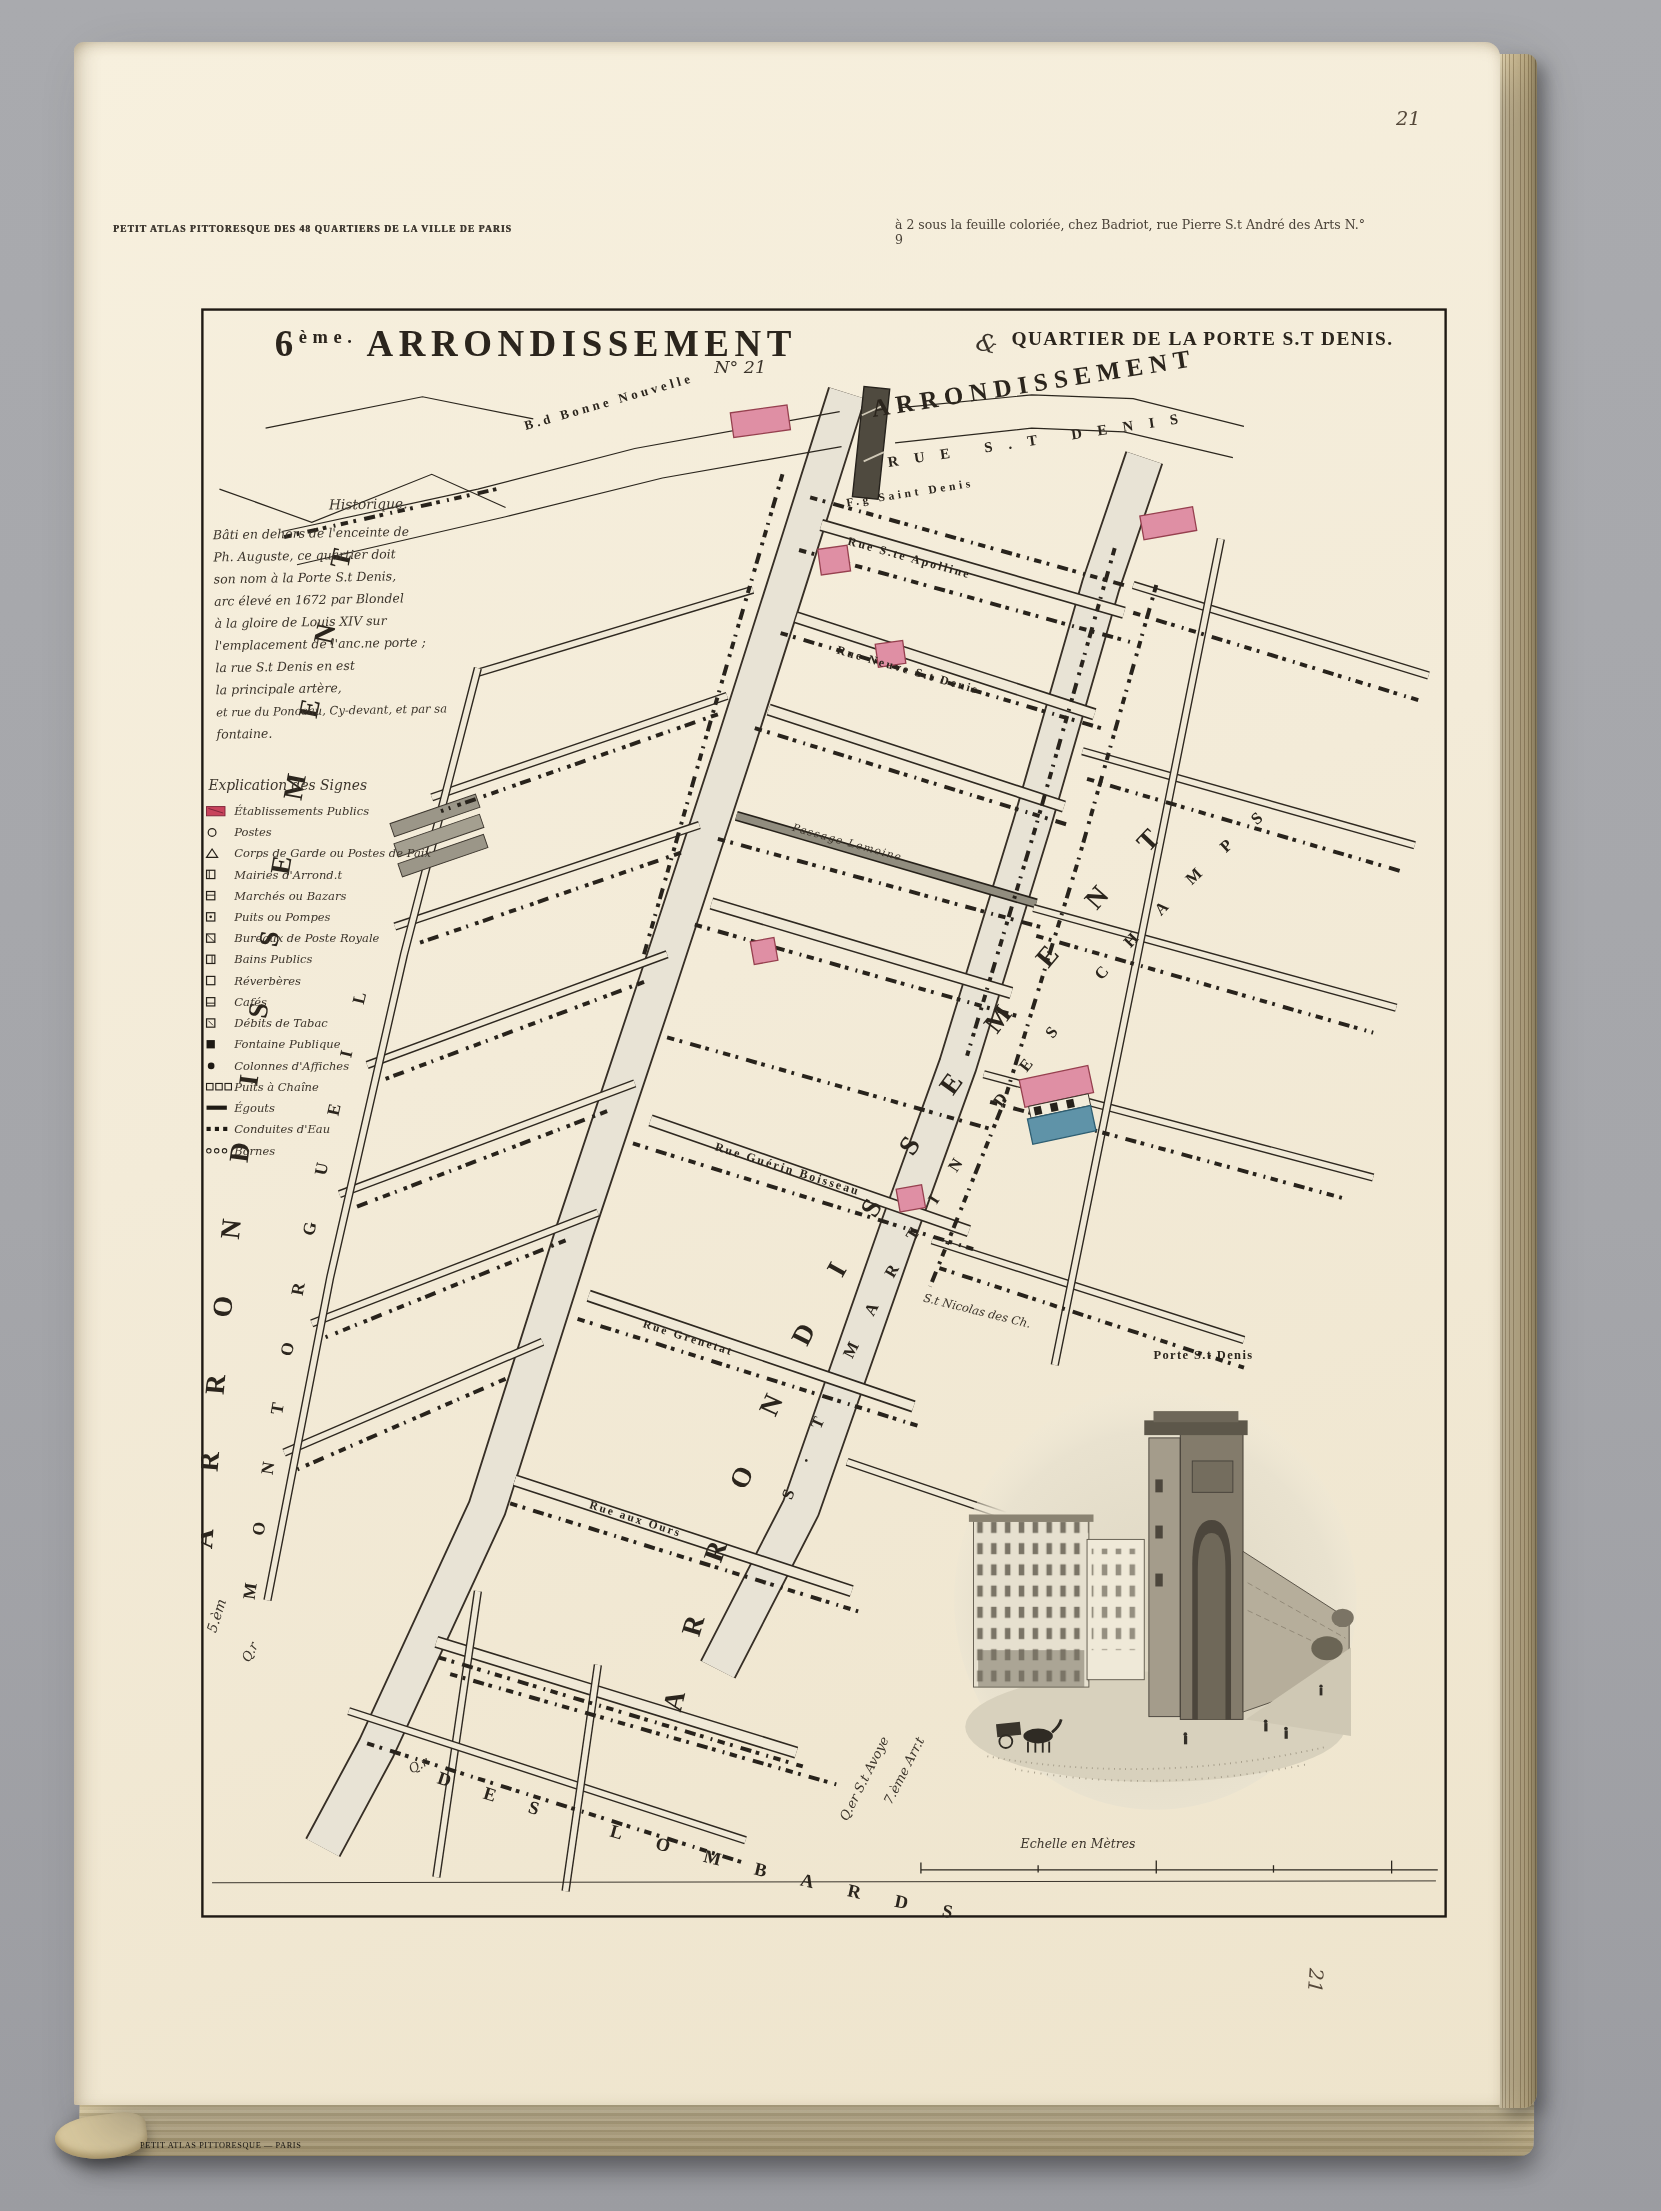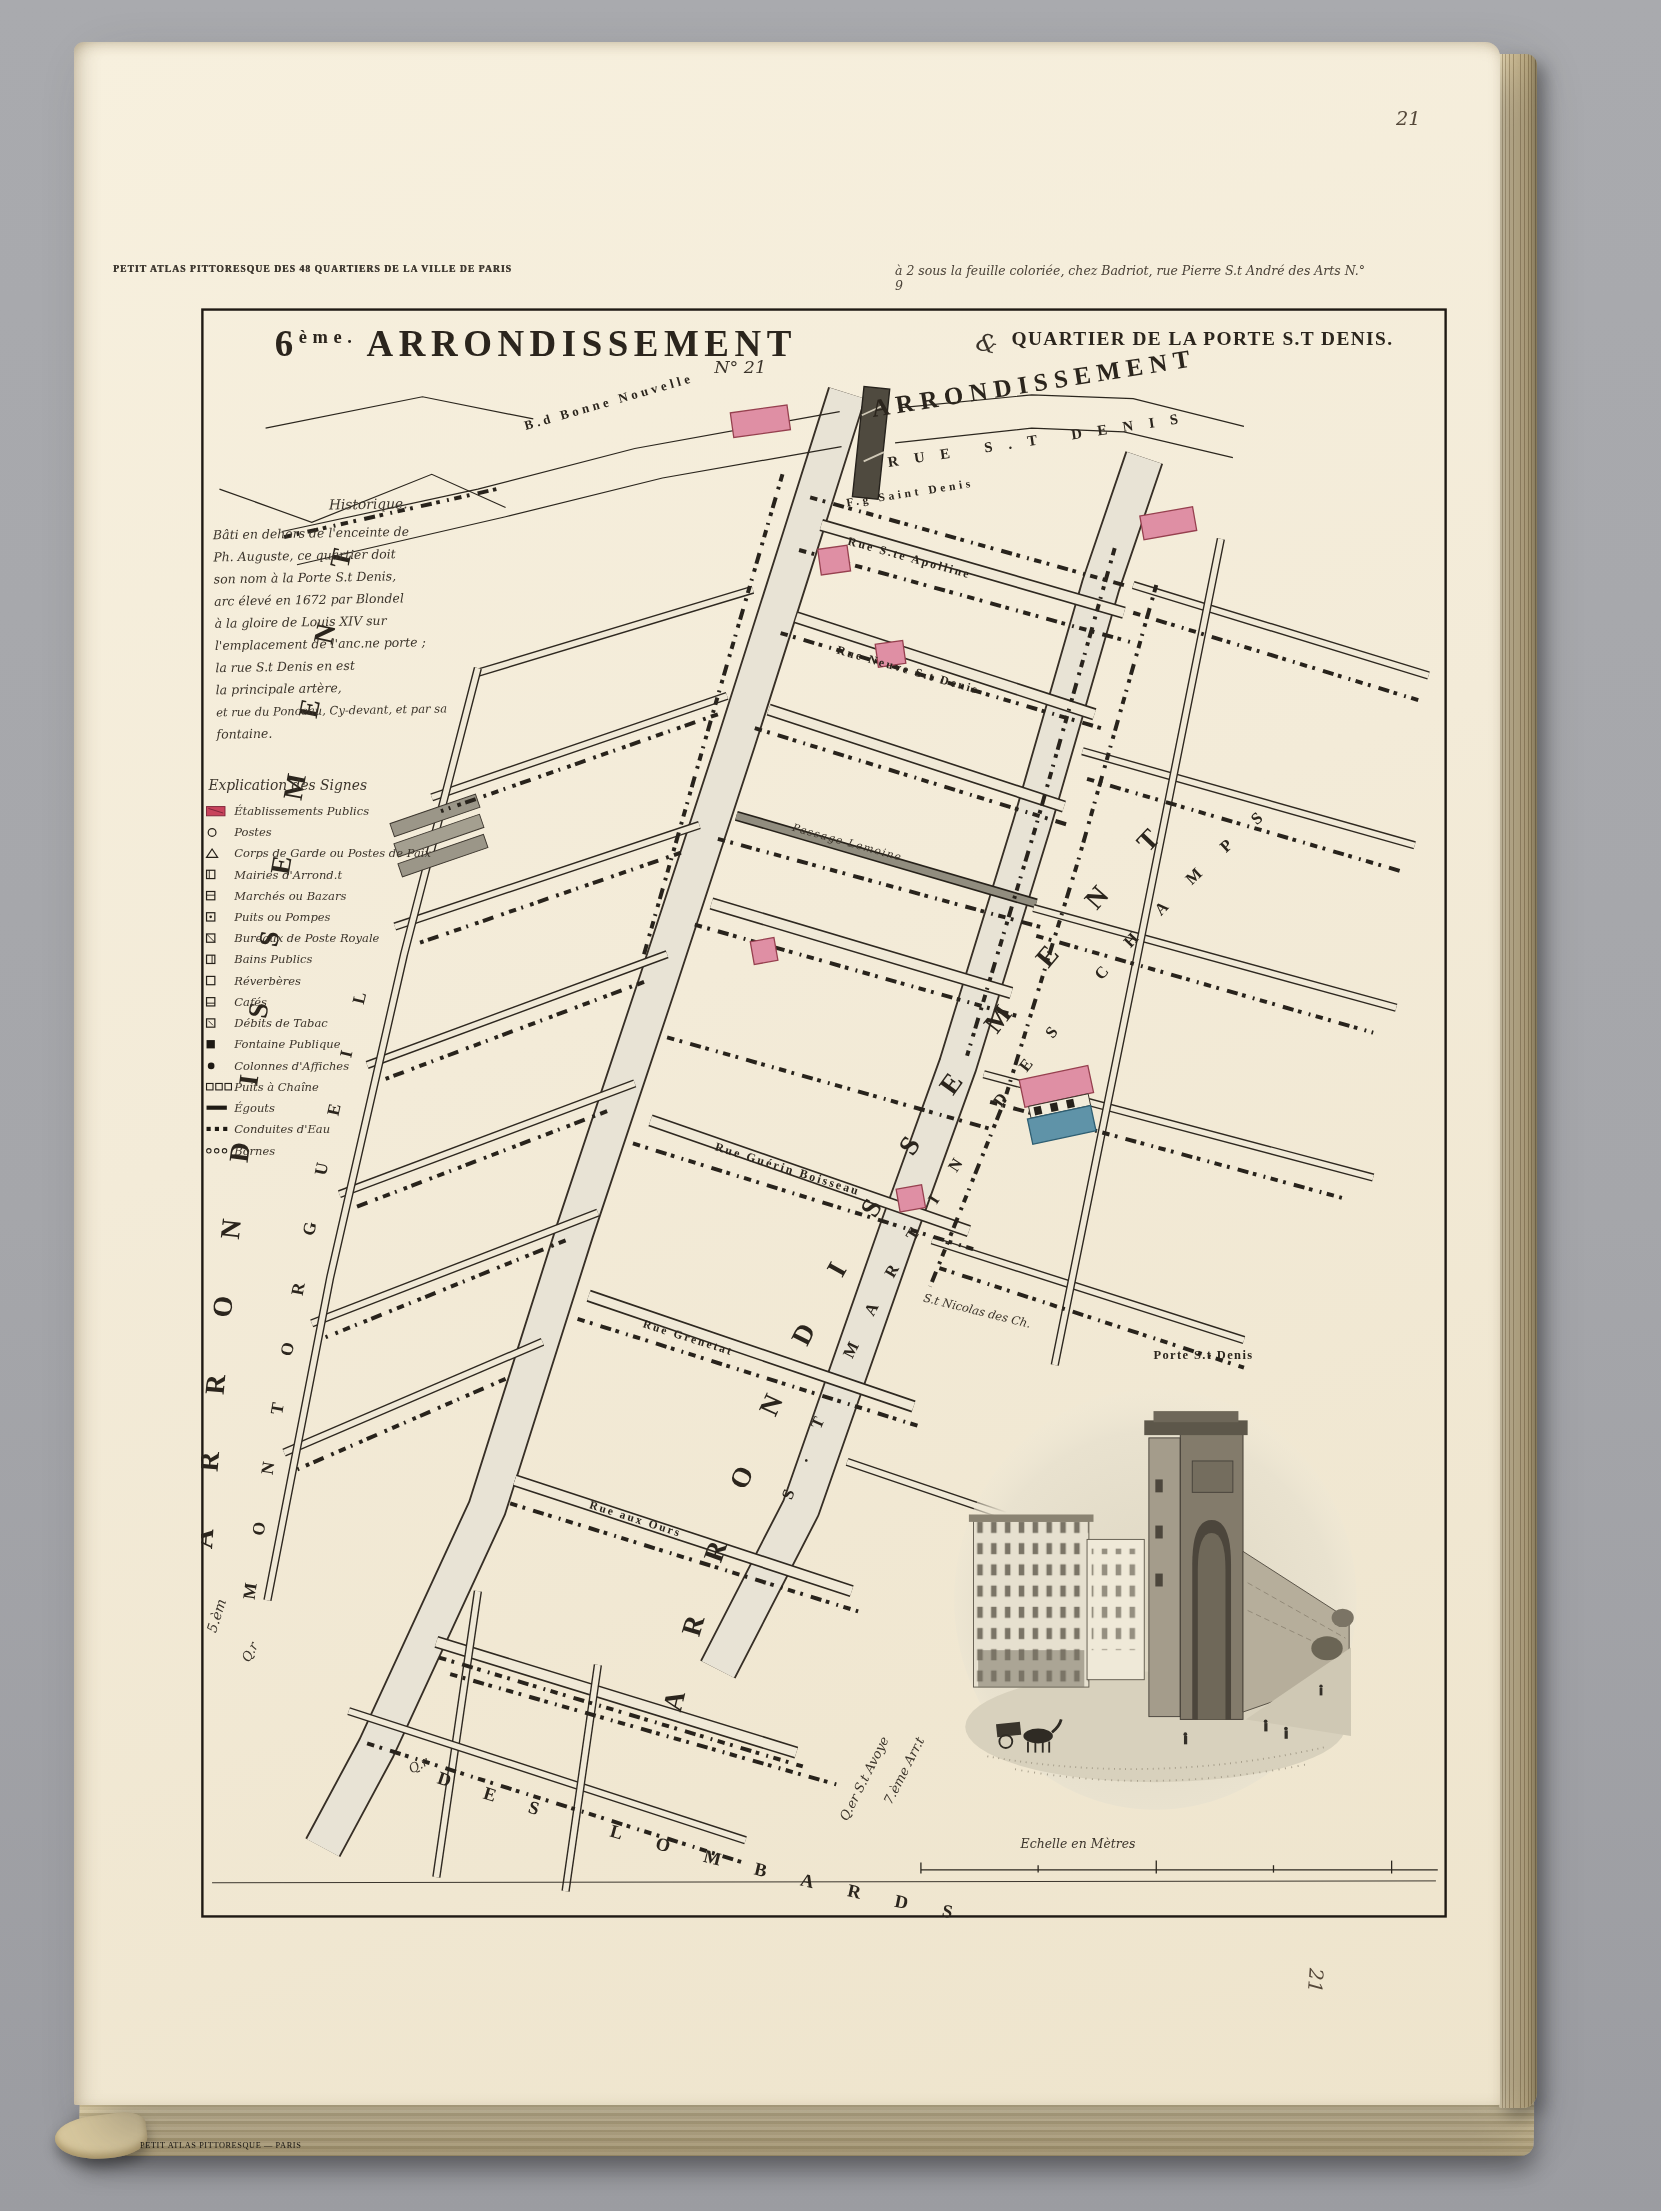--- a/index.html
+++ b/index.html
@@ -37,21 +37,21 @@
     box-shadow:0 13px 24px rgba(0,0,0,.40);
   }
   #edge-curl{
     left:55px;top:2115px;width:92px;height:44px;background:#d9c99f;
     border-radius:45% 30% 40% 60%;transform:rotate(-7deg);
     box-shadow:0 7.4px 13px rgba(0,0,0,.35), inset 0 -4.6px 7.4px rgba(120,95,50,.5);
   }
   
   .microtitle{font-family:"Liberation Serif",serif;font-weight:bold;font-size:9.7px;
     letter-spacing:1px;color:#3f3931;text-shadow:0.4px 0.3px 0 #3f3931;}
-  .script{font-family:"DejaVu Serif",serif;font-style:italic;color:#4a4238;margin-top:46px;}
+  .script{font-family:"DejaVu Serif",serif;color:#4a4238;}
   .folio{font-family:"DejaVu Serif",serif;font-style:italic;font-size:19.4px;color:#55483a;}
   .stamp{font-weight:normal;font-size:8.3px;letter-spacing:0.6px;color:#16130f;filter:blur(0.3px);}
   
   svg text{font-family:"Liberation Serif",serif;fill:#2b251d;}
   .stencil{font-weight:bold;}
   .it{font-family:"DejaVu Serif",serif;font-style:italic;fill:#3b342b;}
   .rdD{stroke:#372f26;stroke-width:43;fill:none;stroke-linejoin:round;}
   .rdL{stroke:#e8e3d5;stroke-width:39;fill:none;stroke-linejoin:round;}
   .csD{stroke:#2e2820;stroke-width:13.5;fill:none;stroke-linecap:butt;}
   .csL{stroke:#f0e9d7;stroke-width:10;fill:none;stroke-linecap:butt;}
@@ -63,21 +63,21 @@
   .tick{stroke:#2b261e;stroke-width:1.4;}
 </style>
 </head>
 <body>
 
 <div class="abs" id="edge-bottom"></div>
 <div class="abs" id="edge-curl"></div>
 <div class="abs" id="edge-right"></div>
 <div class="abs" id="page">
 
-  <div class="abs microtitle" style="left:39px;top:181px;width:443px;margin-top:40px;">PETIT ATLAS PITTORESQUE DES 48 QUARTIERS DE LA VILLE DE PARIS</div>
+  <div class="abs microtitle" style="left:39px;top:181px;width:443px;">PETIT ATLAS PITTORESQUE DES 48 QUARTIERS DE LA VILLE DE PARIS</div>
   <div class="abs script" style="left:821px;top:175px;width:480px;font-size:12.5px;">à 2 sous la feuille coloriée, chez Badriot, rue Pierre S.t André des Arts N.° 9</div>
 
   <div class="abs folio" style="left:1322px;top:65px;">21</div>
 
   <div class="abs folio" style="left:1229px;top:1927px;transform:rotate(94deg);">21</div>
 
   <svg class="abs" style="left:127px;top:266px;" width="1246" height="1610" viewBox="0 0 1350 1744">
 
     <defs>
       <radialGradient id="vig" cx="50%" cy="55%" r="60%">

